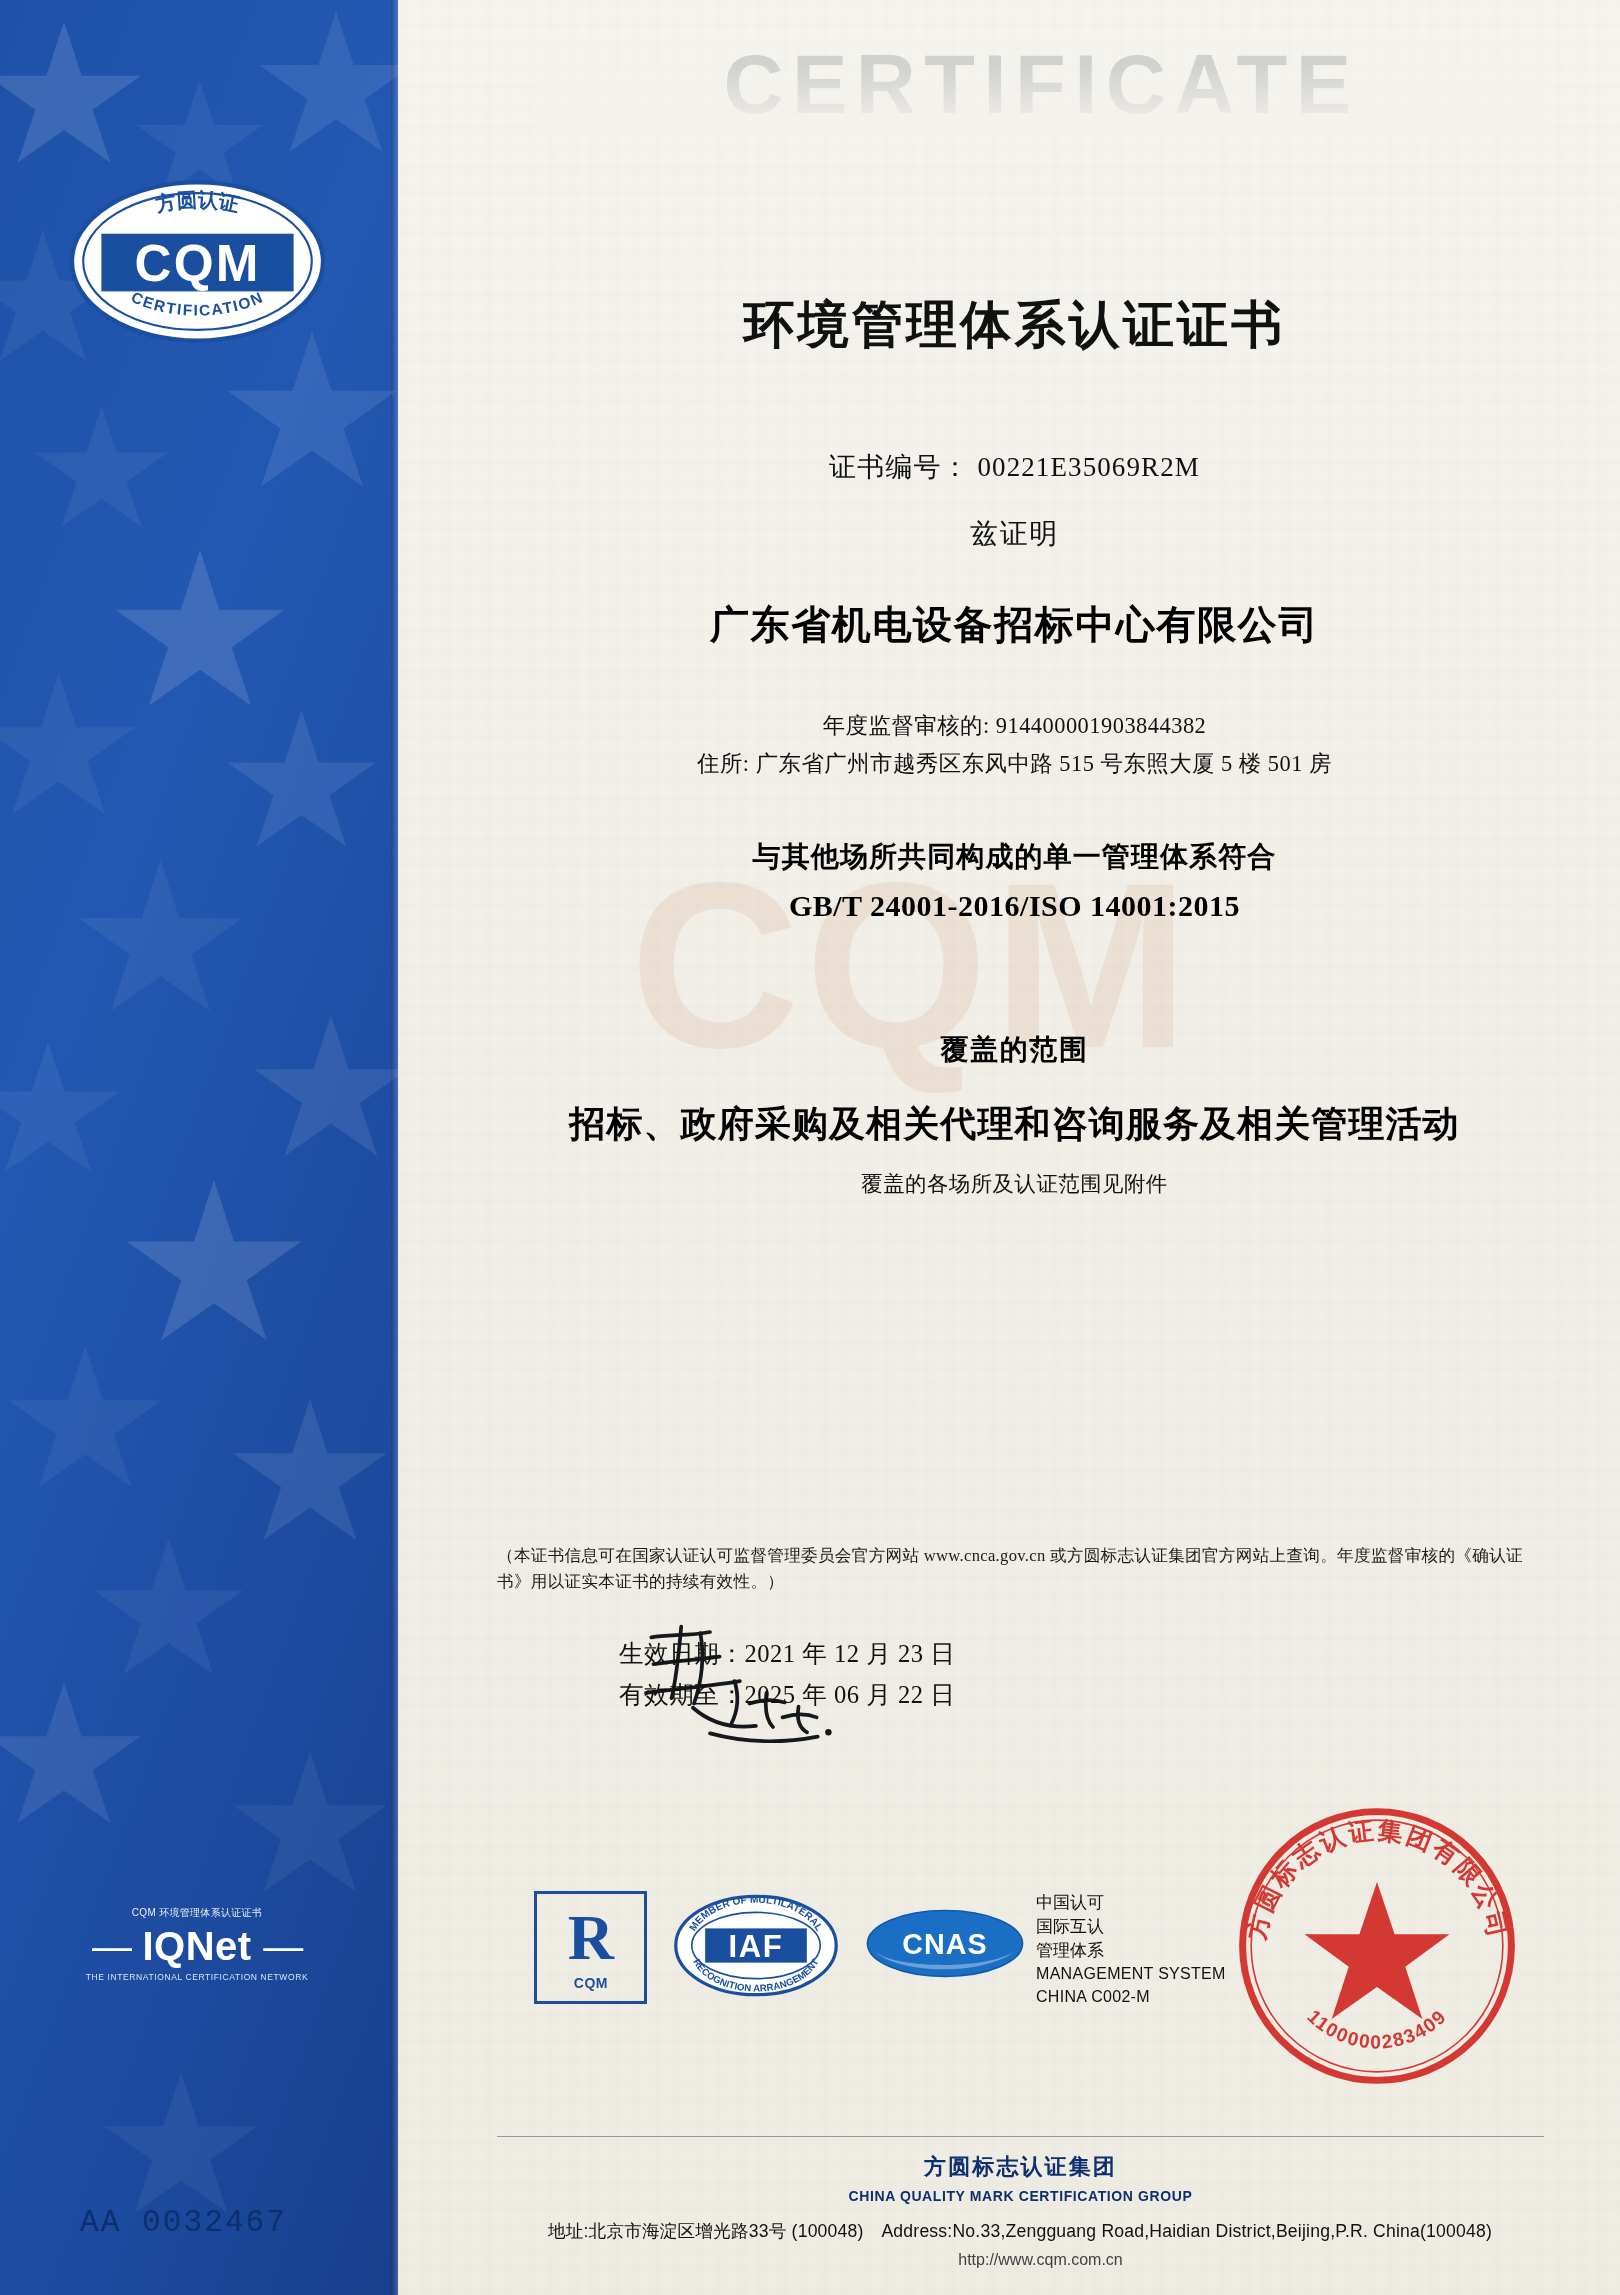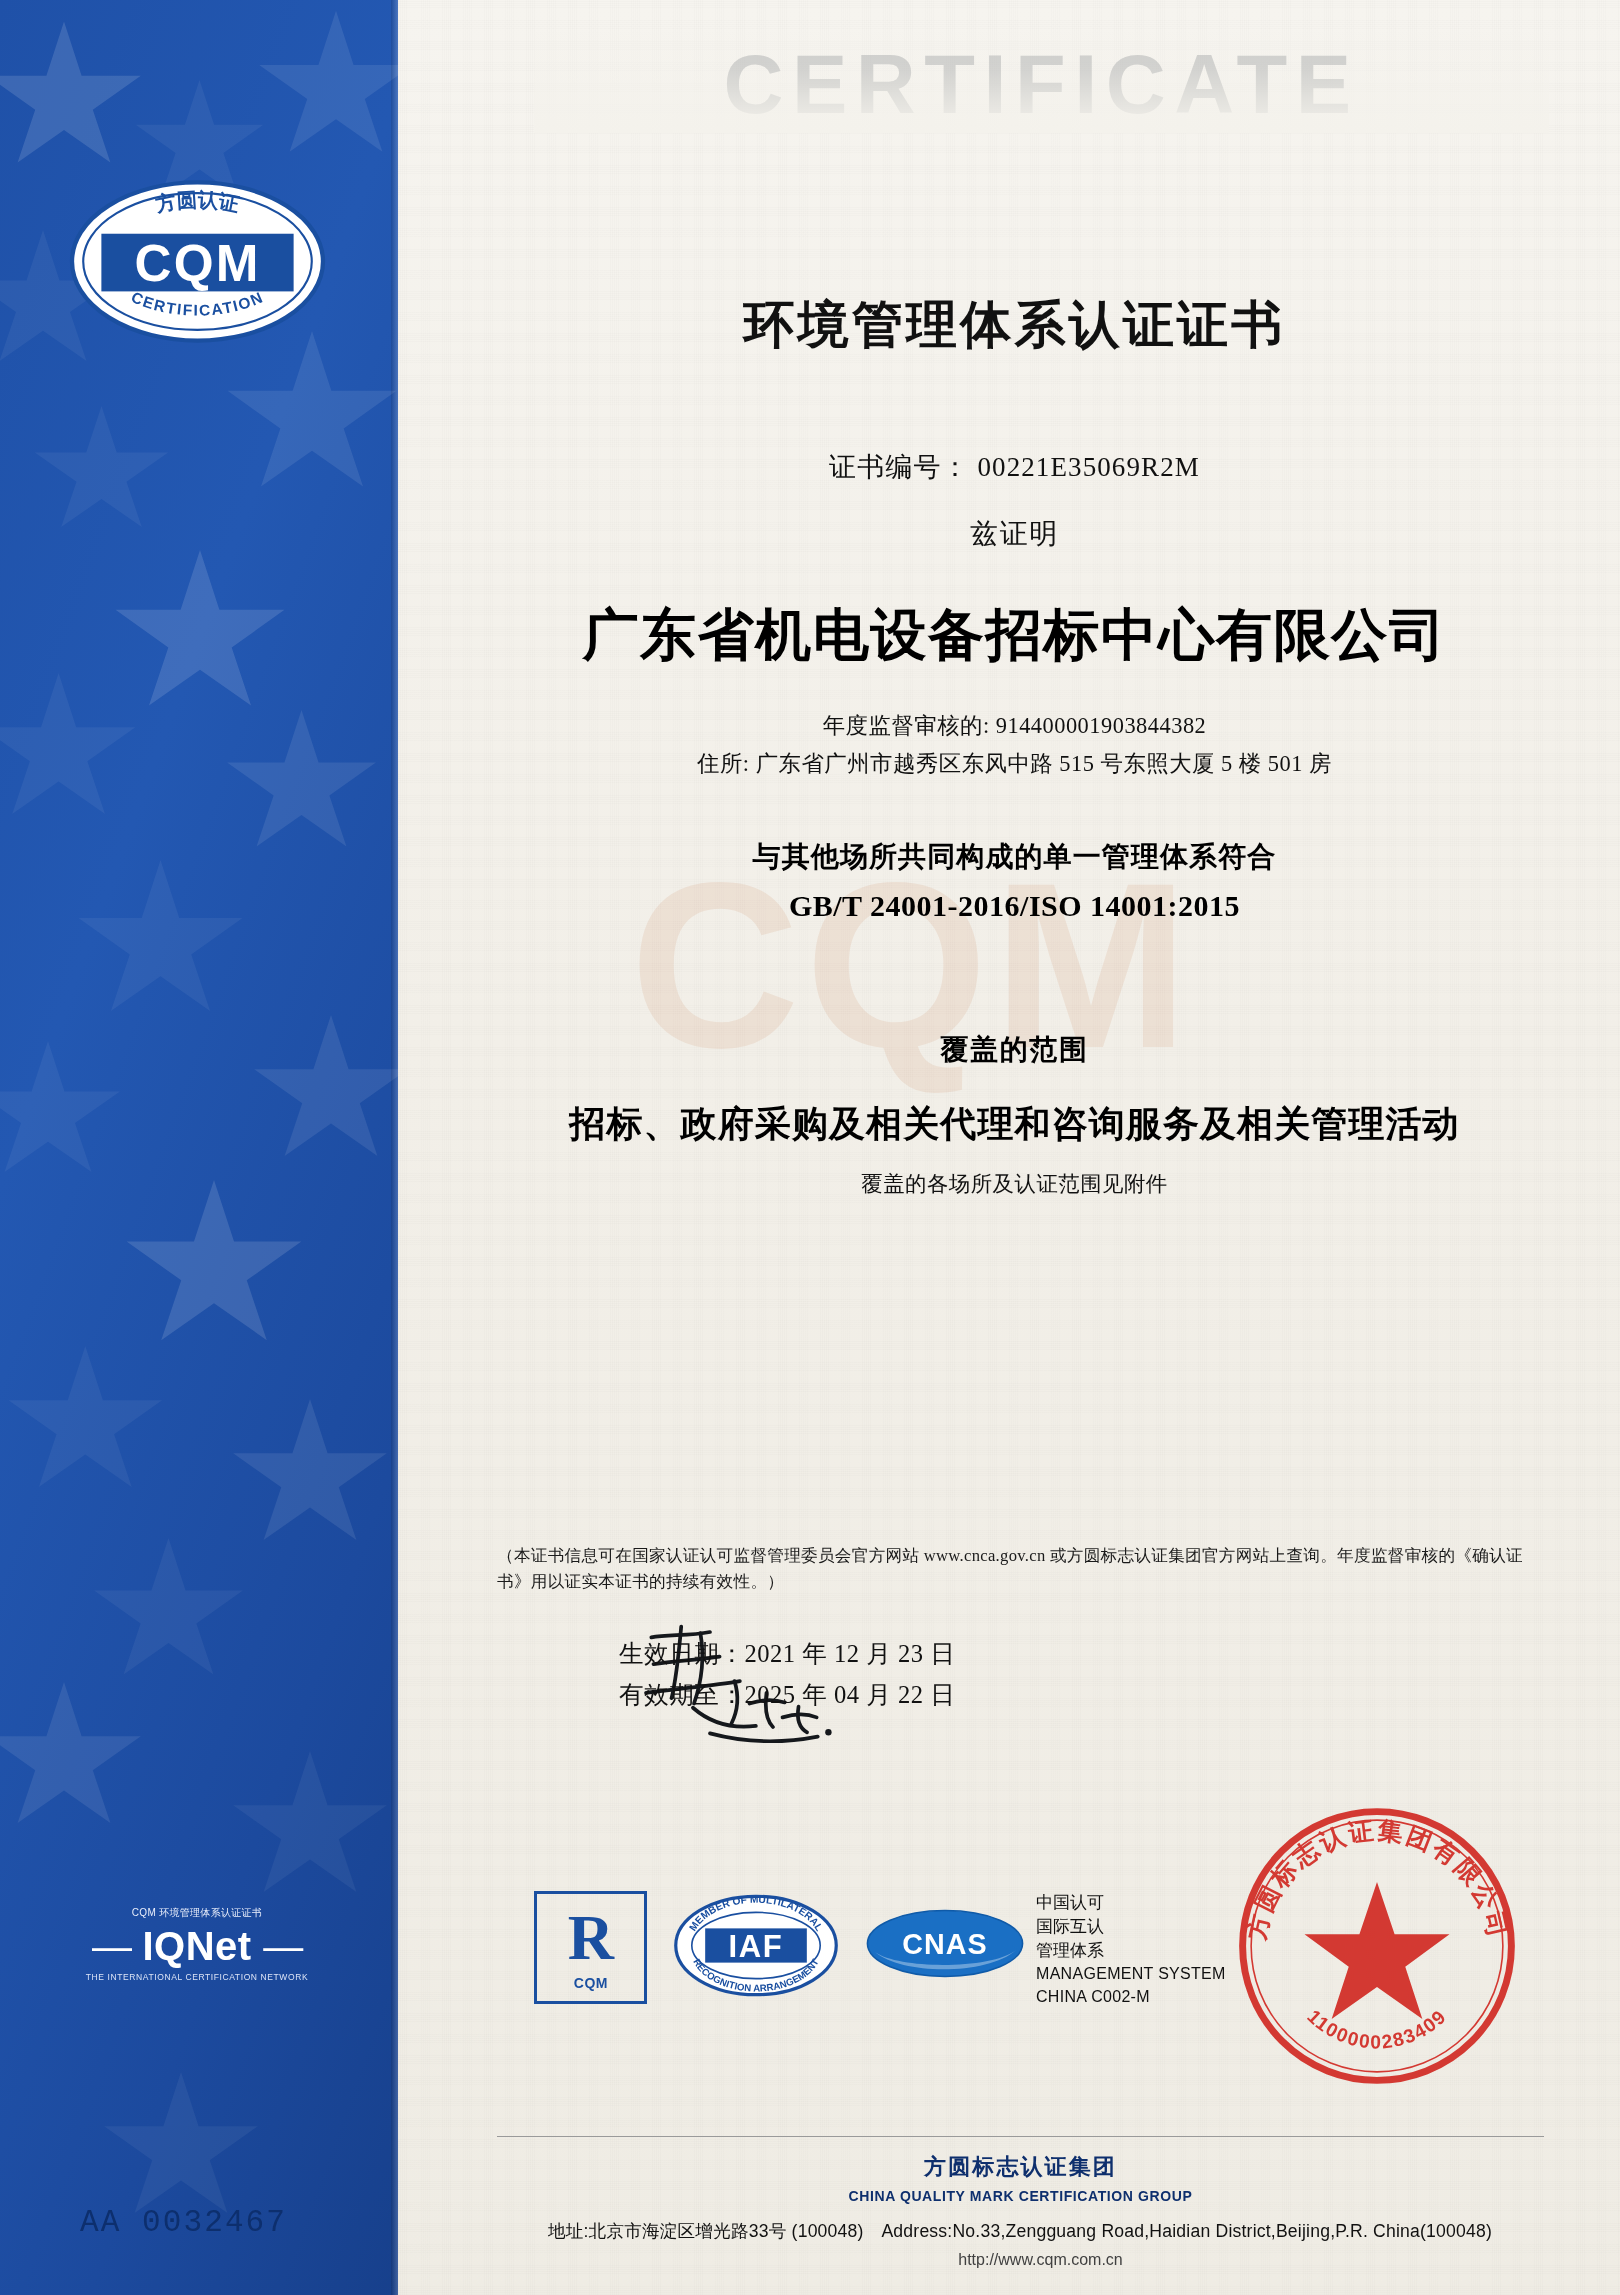--- a/index.html
+++ b/index.html
@@ -166,21 +166,21 @@
     font-size: 28px;
     letter-spacing: 1.6px;
     color: #111111;
   }
   .company {
     position: absolute;
     left: 0; top: 598px;
     width: 1121px;
     font-family: "Liberation Sans", sans-serif;
     font-weight: bold;
-    font-size: 56px;
+    font-size: 39px;
     letter-spacing: 1.6px;
     color: #000000;
   }
   .credit-code {
     position: absolute;
     left: 0; top: 710px;
     width: 1121px;
     font-size: 22.4px;
     letter-spacing: 0.5px;
     color: #111111;
@@ -478,21 +478,21 @@
         <path d="M286 186 C 306 180, 330 178, 350 186"></path>
         <path d="M316 166 C 312 190, 318 206, 332 214"></path>
         <path d="M150 216 C 210 232, 280 236, 352 222"></path>
       </g>
       <circle cx="372" cy="214" r="6" fill="#15181c"></circle>
     </svg>
   </div>
 
   <div class="dates">
     <div>生效日期：2021 年 12 月 23 日</div>
-    <div>有效期至：2025 年 04 月 22 日</div>
+    <div>有效期至：2025 年 06 月 22 日</div>
   </div>
 
   <div class="logos">
 
     <div class="logo-r">
       <div class="r-glyph">R</div>
       <div class="r-sub">CQM</div>
     </div>
 
     <div class="logo-iaf">

